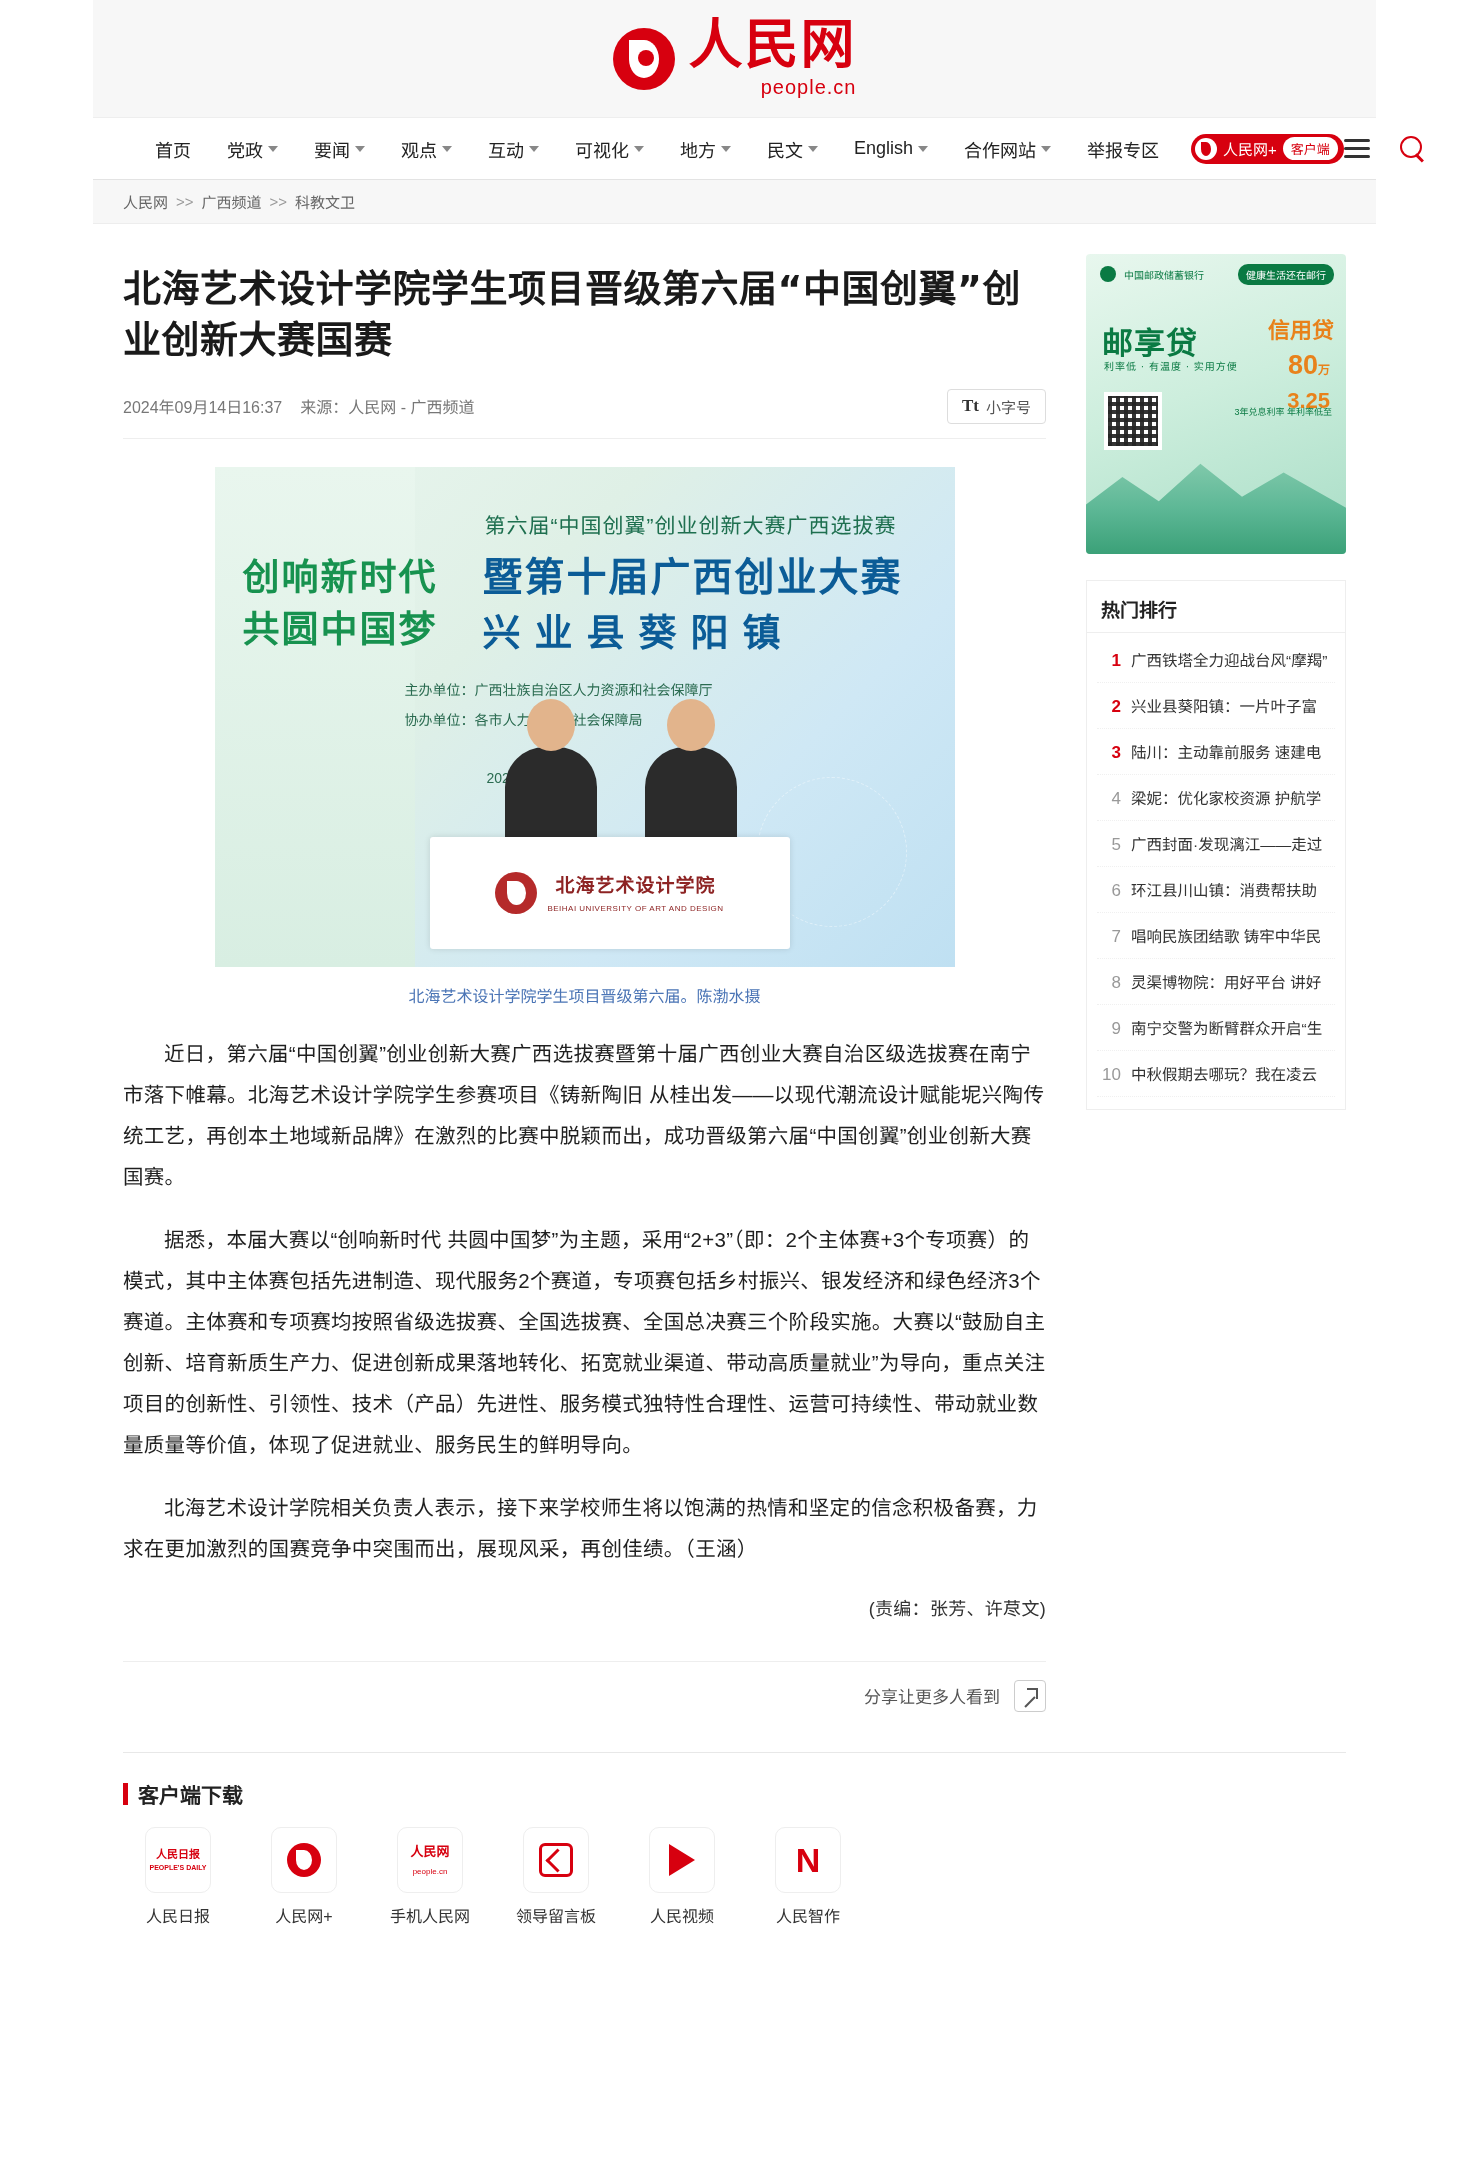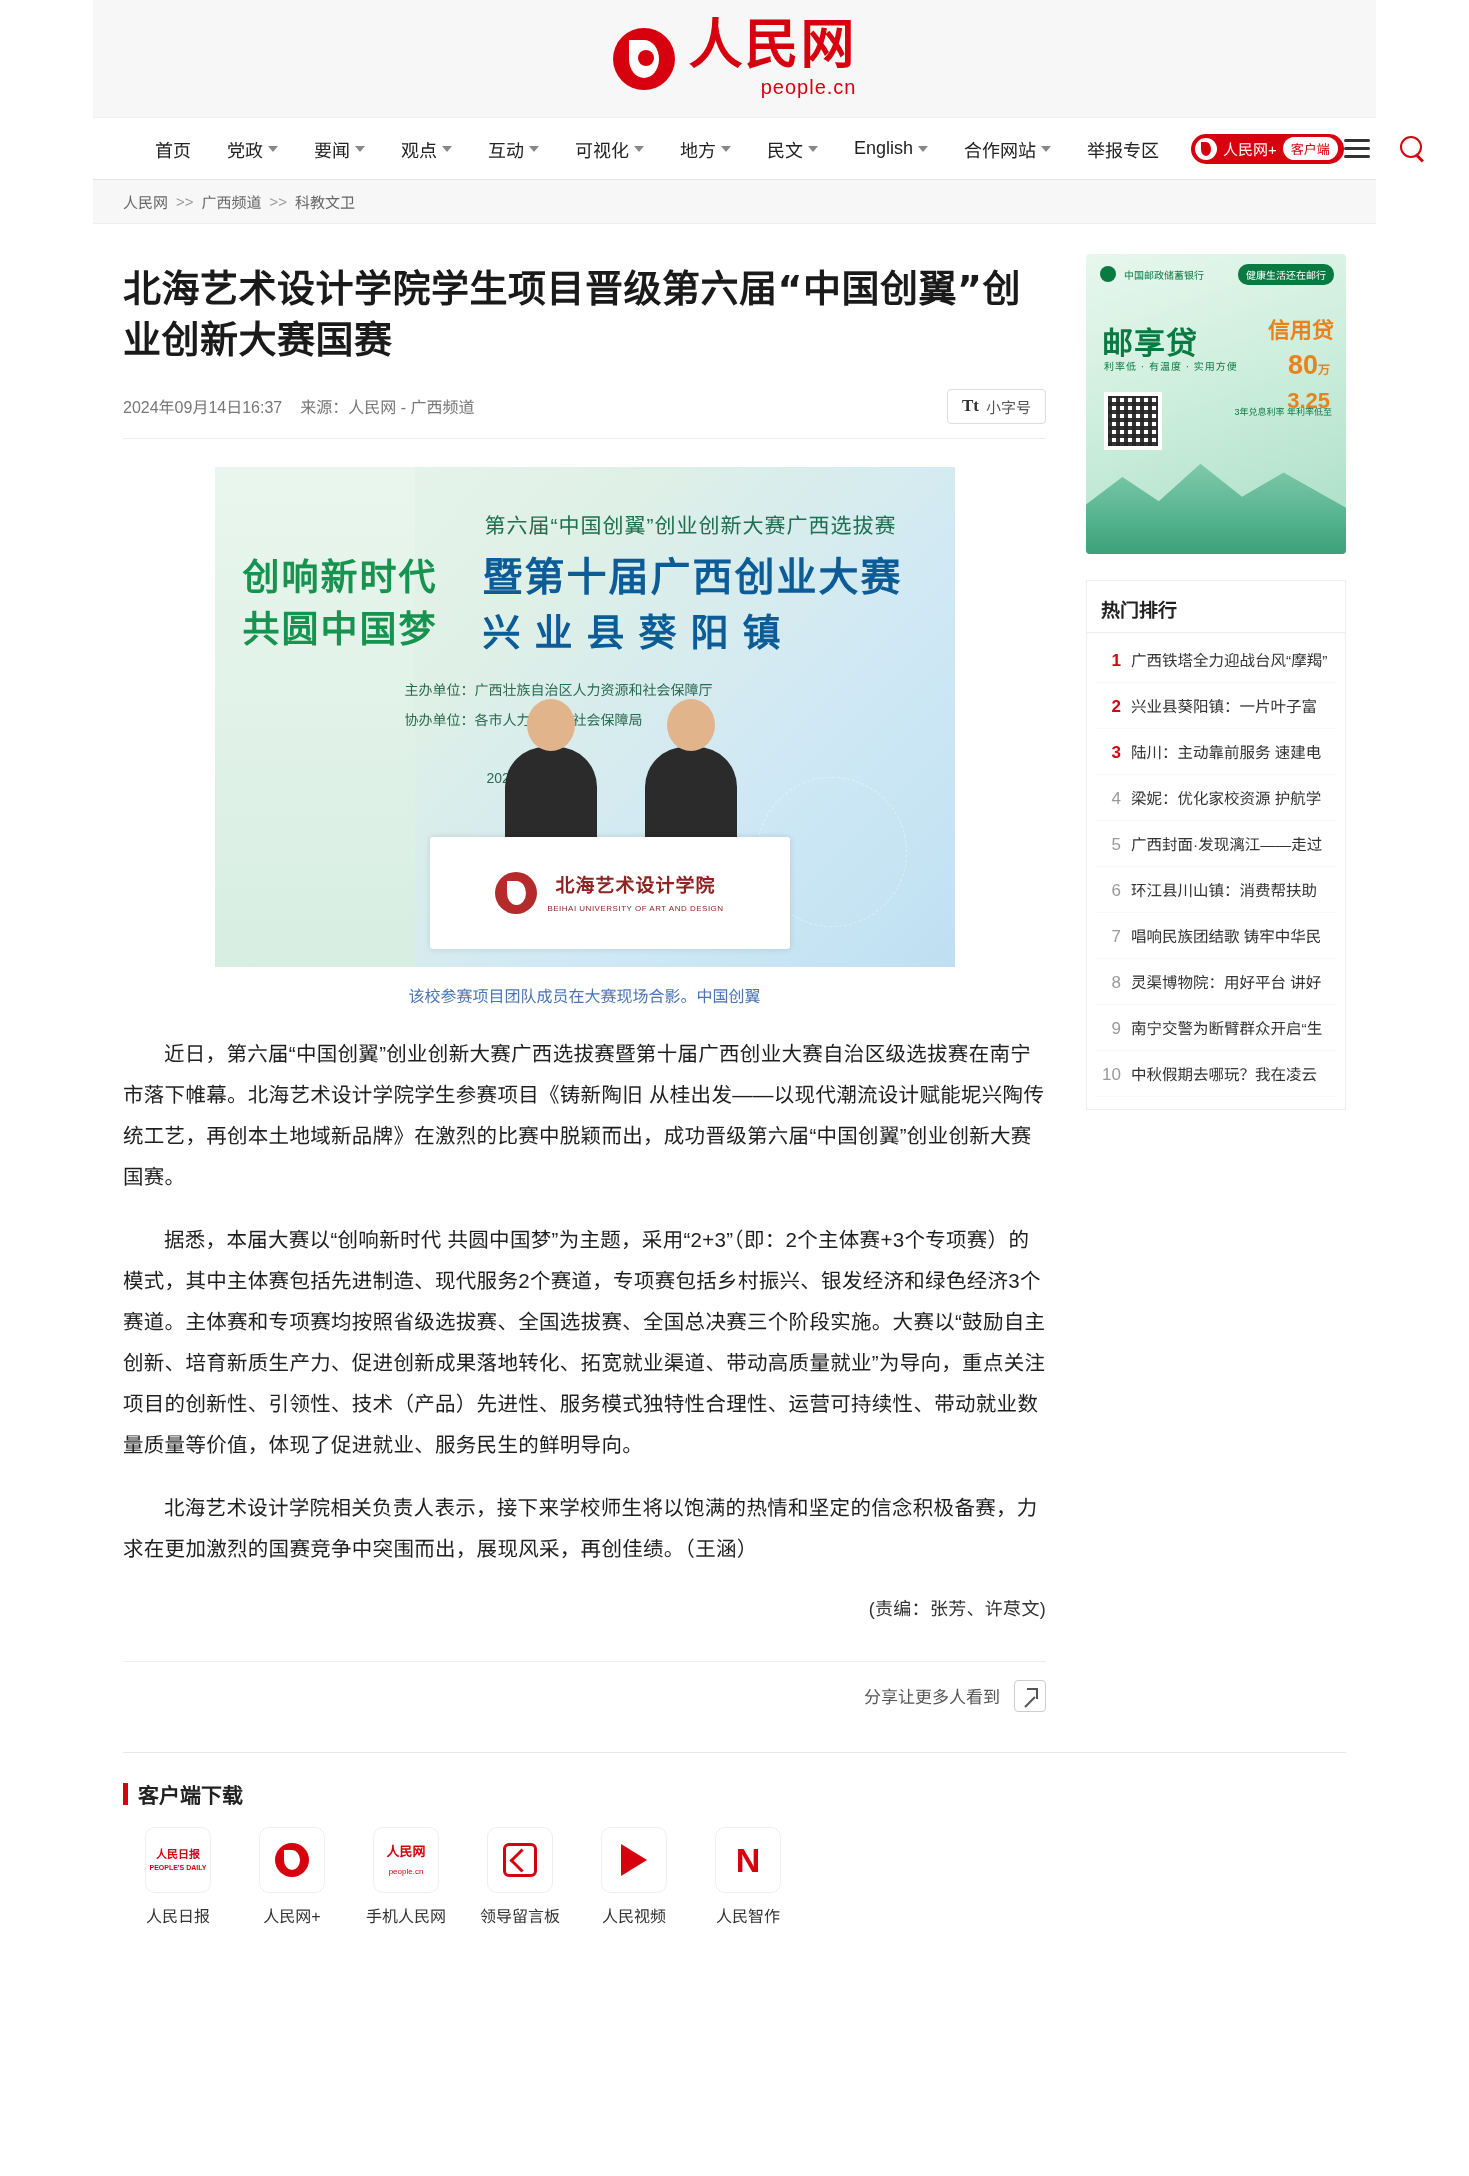--- a/index.html
+++ b/index.html
@@ -360,21 +360,21 @@
   .divider-wrap { padding: 0 30px; }
   .divider { border-top: 1px solid #e8e8e8; margin-top: 40px; }
   .download {
     padding: 26px 30px 40px 30px;
   }
   .download-head {
     display: flex; align-items: center; gap: 10px;
     font-size: 21px; font-weight: bold; color: #222; margin-bottom: 18px;
   }
   .download-head .bar { width: 5px; height: 22px; background: #d7000f; display:block; }
-  .dl-row { display: flex; gap: 4px; }
+  .dl-row { display: flex; gap: 16px; }
   .dl-item { width: 110px; text-align: center; }
   .dl-ico {
     width: 66px; height: 66px; margin: 0 auto 10px auto;
     border: 1px solid #eee; border-radius: 10px;
     display: flex; align-items: center; justify-content: center;
     background: #fff;
   }
   .dl-label { font-size: 16px; color: #333; }
   .ico-rmrb { color:#d7000f; font-size: 11px; font-weight:bold; line-height:1.1; text-align:center;}
   .ico-rmw { width: 34px; height: 34px; border-radius: 50%; background:#d7000f; position:relative;}
@@ -503,21 +503,21 @@
               <div class="head"></div>
             </div>
           <div class="banner">
             <span class="bl"></span>
             <span>
               <span class="bt1">北海艺术设计学院</span><br>
               <span class="bt2">BEIHAI UNIVERSITY OF ART AND DESIGN</span>
             </span>
           </div>
         </div>
-        <figcaption>该校参赛项目团队成员在大赛现场合影。中国创翼</figcaption>
+        <figcaption>北海艺术设计学院学生项目晋级第六届。陈渤水摄</figcaption>
       </figure>
 
       <div class="article-body">
         <p>近日，第六届“中国创翼”创业创新大赛广西选拔赛暨第十届广西创业大赛自治区级选拔赛在南宁市落下帷幕。北海艺术设计学院学生参赛项目《铸新陶旧 从桂出发——以现代潮流设计赋能坭兴陶传统工艺，再创本土地域新品牌》在激烈的比赛中脱颖而出，成功晋级第六届“中国创翼”创业创新大赛国赛。</p>
         <p>据悉，本届大赛以“创响新时代 共圆中国梦”为主题，采用“2+3”（即：2个主体赛+3个专项赛）的模式，其中主体赛包括先进制造、现代服务2个赛道，专项赛包括乡村振兴、银发经济和绿色经济3个赛道。主体赛和专项赛均按照省级选拔赛、全国选拔赛、全国总决赛三个阶段实施。大赛以“鼓励自主创新、培育新质生产力、促进创新成果落地转化、拓宽就业渠道、带动高质量就业”为导向，重点关注项目的创新性、引领性、技术（产品）先进性、服务模式独特性合理性、运营可持续性、带动就业数量质量等价值，体现了促进就业、服务民生的鲜明导向。</p>
         <p>北海艺术设计学院相关负责人表示，接下来学校师生将以饱满的热情和坚定的信念积极备赛，力求在更加激烈的国赛竞争中突围而出，展现风采，再创佳绩。（王涵）</p>
         <p class="editor-line">(责编：张芳、许荩文)</p>
       </div>
 
       <div class="share-row">

